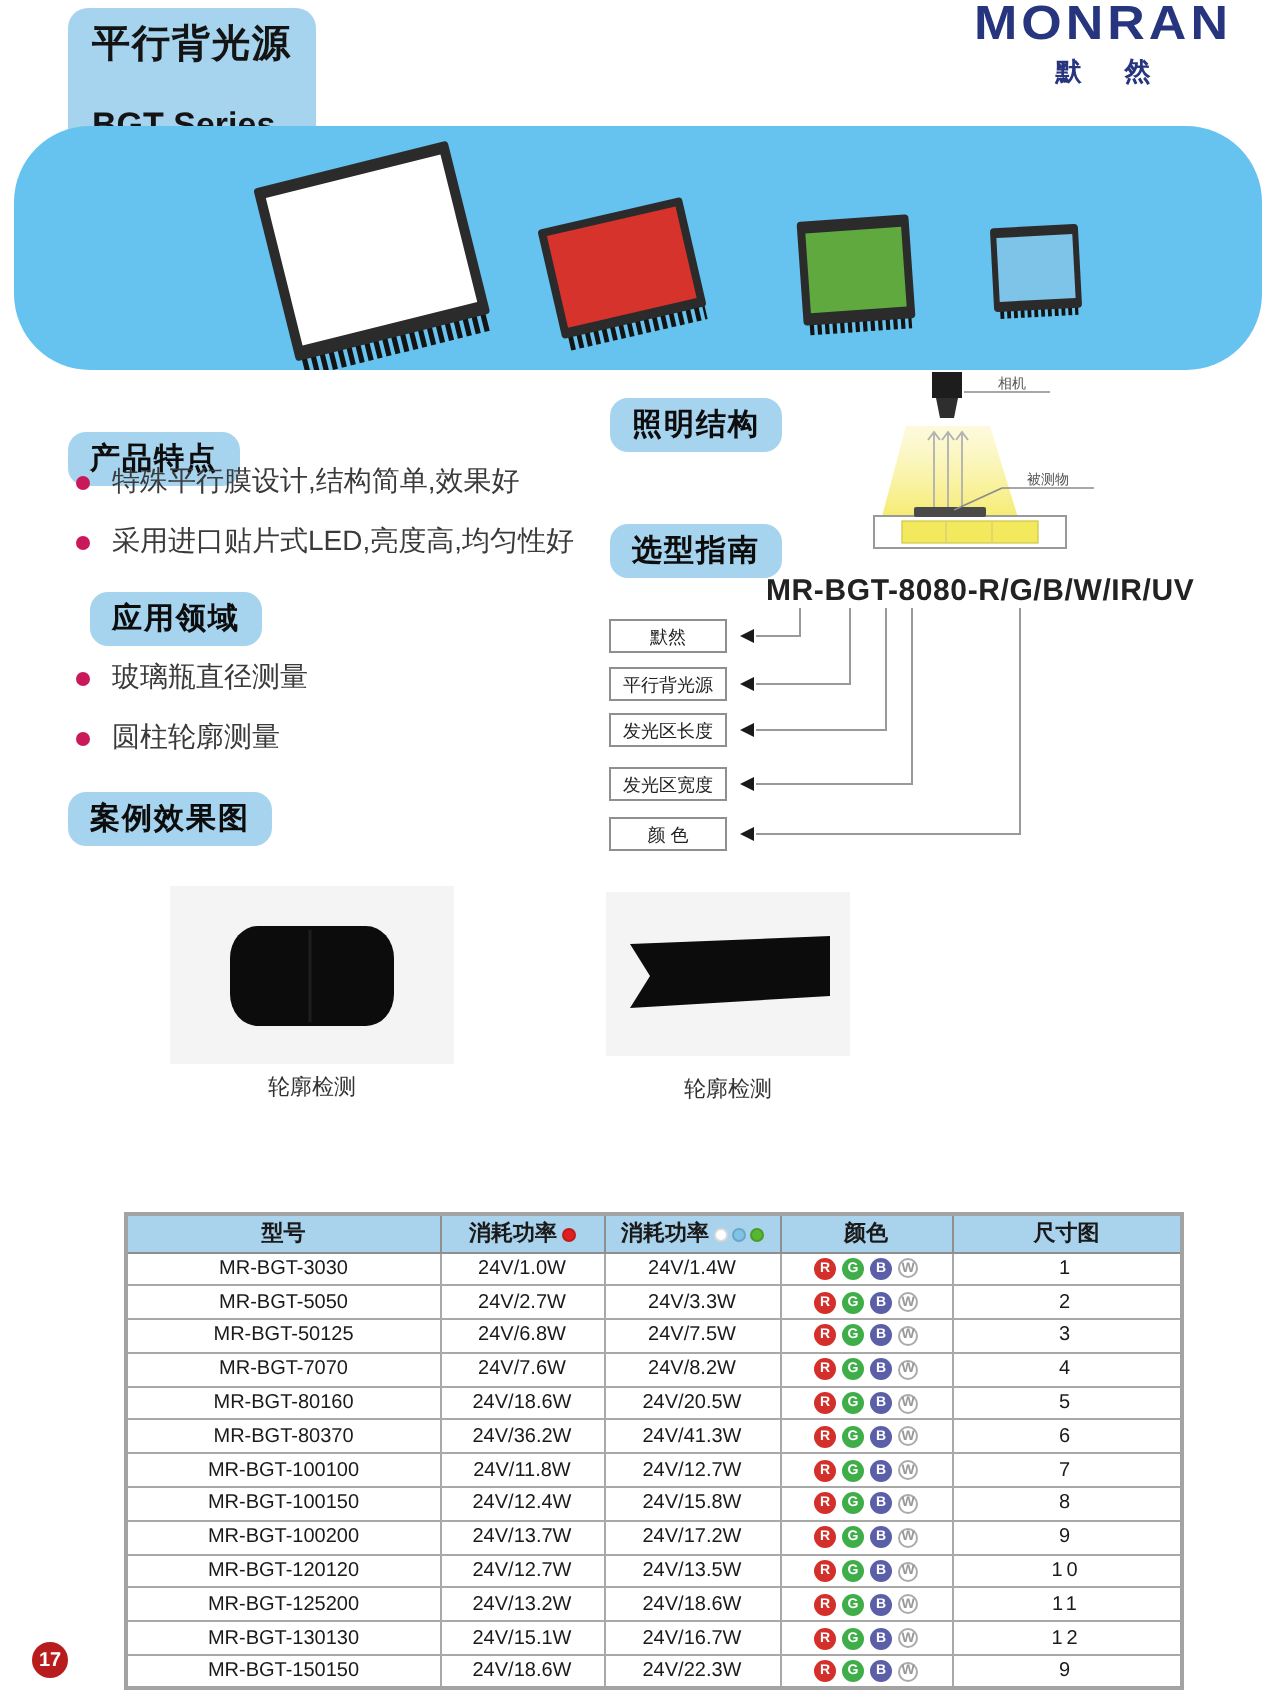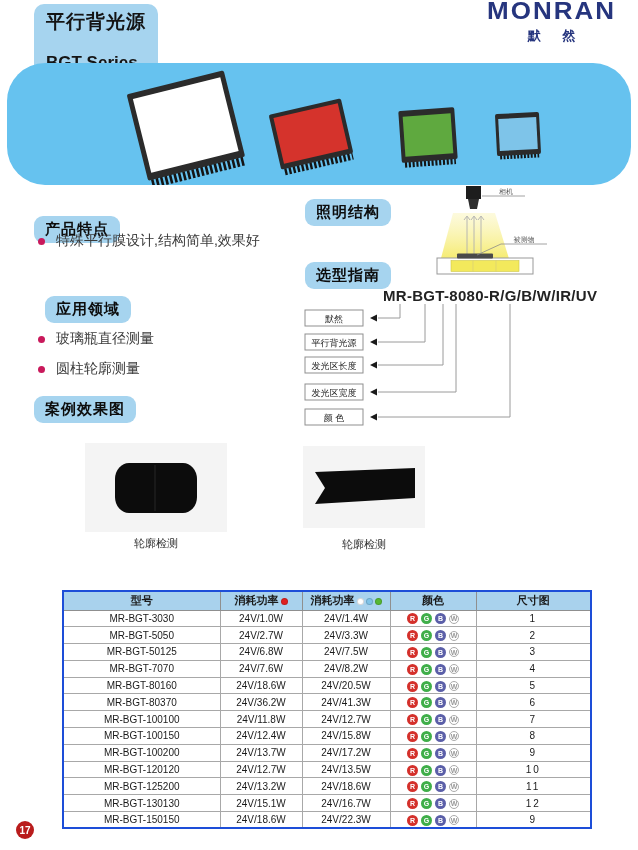--- a/index.html
+++ b/index.html
@@ -38,21 +38,21 @@
   .tree text { font-size:9px; fill:#222; }
 
   
   .diagram { position:absolute; left:425px; top:183px; }
   .diagram text { font-size:7px; fill:#555; }
 
   
   .param-table { position:absolute; left:62px; top:590px; border-collapse:collapse; table-layout:fixed; }
   .param-table th { background:#a9d2ed; font-size:11px; font-weight:bold; color:#1a1a1a; height:19px; border:1px solid #8f8f8f; }
   .param-table td { background:#ffffff; font-size:10px; color:#1a1a1a; text-align:center; height:16.8px; border:1px solid #a8a8a8; }
-  .param-table { border:2px solid #1d4ed8; }
+  .param-table { border:2px solid #a3a3a3;margin-top:16px; }
   .hdr-dot { display:inline-block; width:7px; height:7px; border-radius:50%; margin-left:2px; vertical-align:middle; border:1px solid rgba(0,0,0,0.15); }
   .badge { display:inline-flex; width:11px; height:11px; border-radius:50%; color:#fff; font-size:7px; font-weight:bold; align-items:center; justify-content:center; margin:0 1.5px; vertical-align:middle; }
   .badge.W { background:#fff; border:1px solid #aaa; color:#999; width:10px; height:10px; }
   .dim-num { letter-spacing:2px; }
 
   
   .page-num { position:absolute; left:16px; top:821px; width:18px; height:18px; border-radius:50%; background:#b91c1c; color:#fff; font-size:10px; font-weight:bold; display:flex; align-items:center; justify-content:center; }
 </style>
 </head>
 <body>
@@ -95,20 +95,24 @@
         <rect x="-19" y="-16" width="38" height="32" fill="#7ec4e9"></rect>
       </g>
     </svg>
   </div>
 
   <div class="sec" style="left:34px; top:216px;">产品特点</div>
   <ul class="bullets" style="left:38px; top:232px; width:270px;">
       <li>
         <span class="dot"></span>
         <span class="txt">特殊平行膜设计,结构简单,效果好</span>
+      </li>
+      <li>
+        <span class="dot"></span>
+        <span class="txt">采用进口贴片式LED,亮度高,均匀性好</span>
       </li>
     </ul>
 
   <div class="sec" style="left:45px; top:296px;">应用领域</div>
   <ul class="bullets" style="left:38px; top:330px; width:270px;">
       <li>
         <span class="dot"></span>
         <span class="txt">玻璃瓶直径测量</span>
       </li>
       <li>

